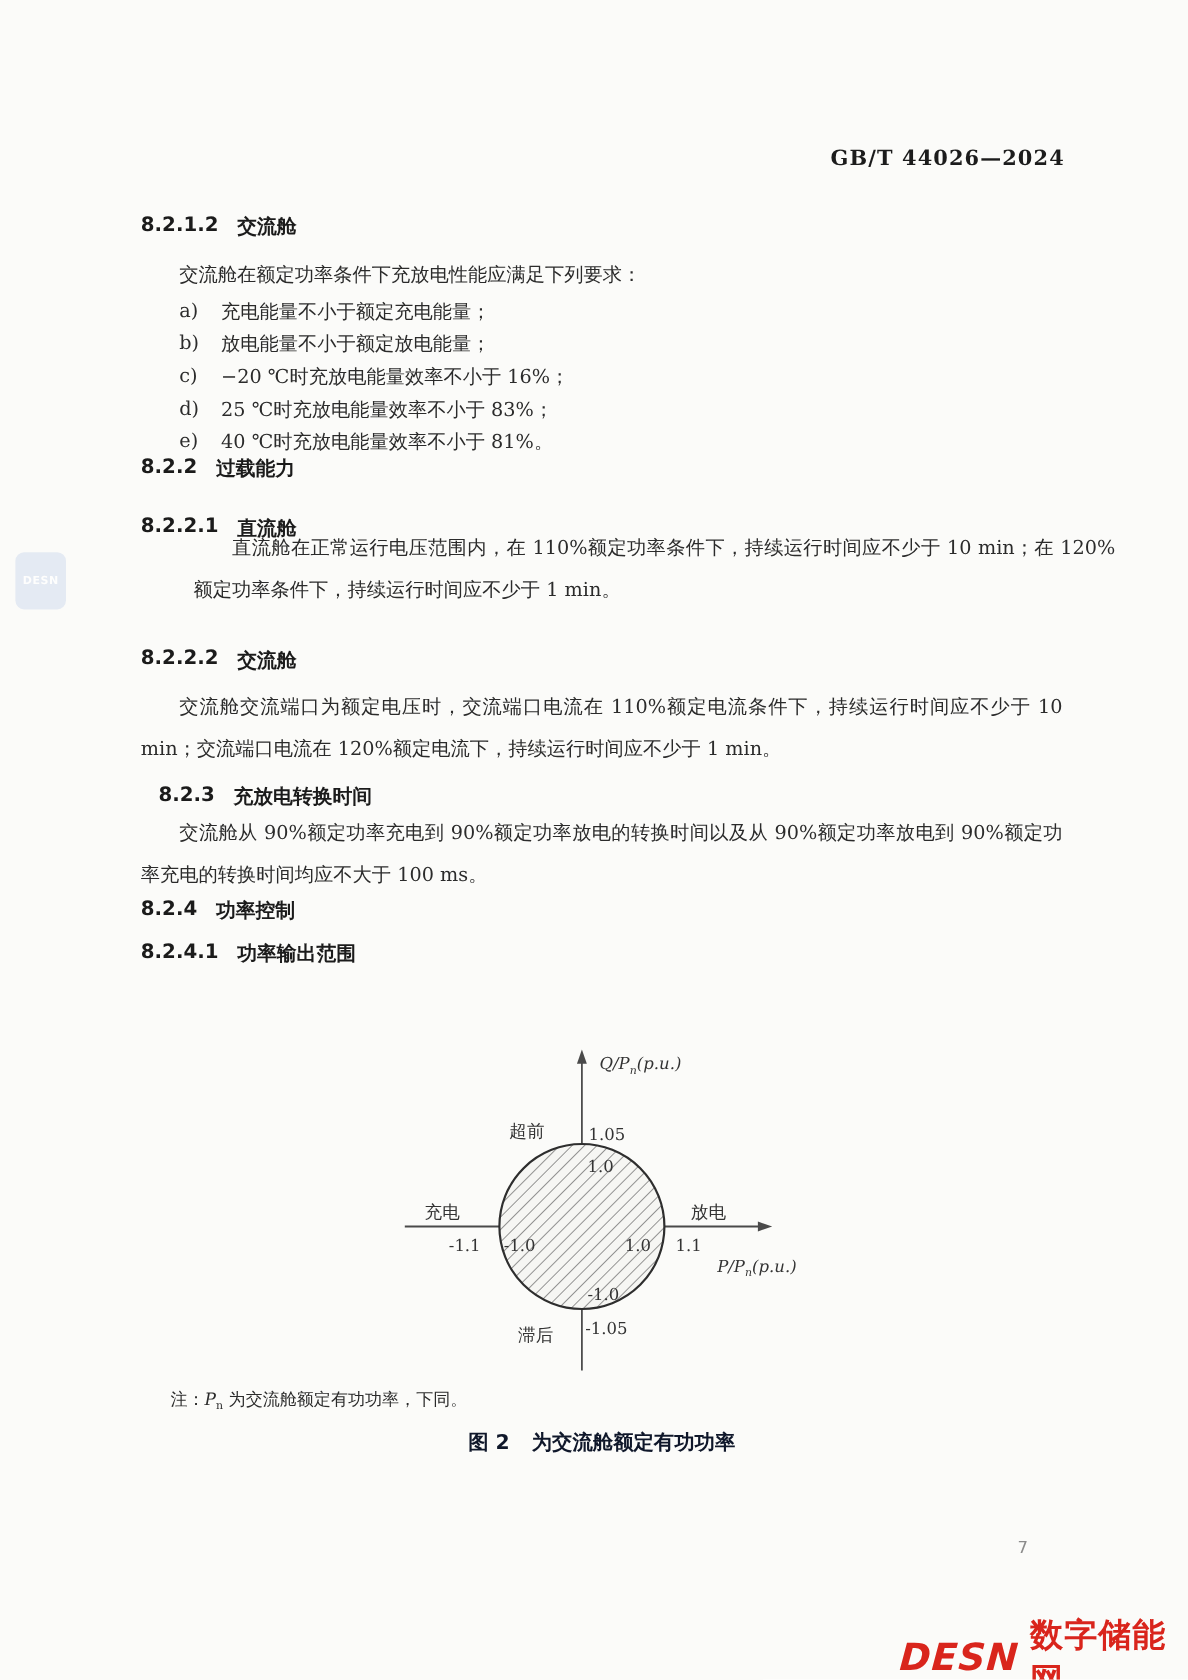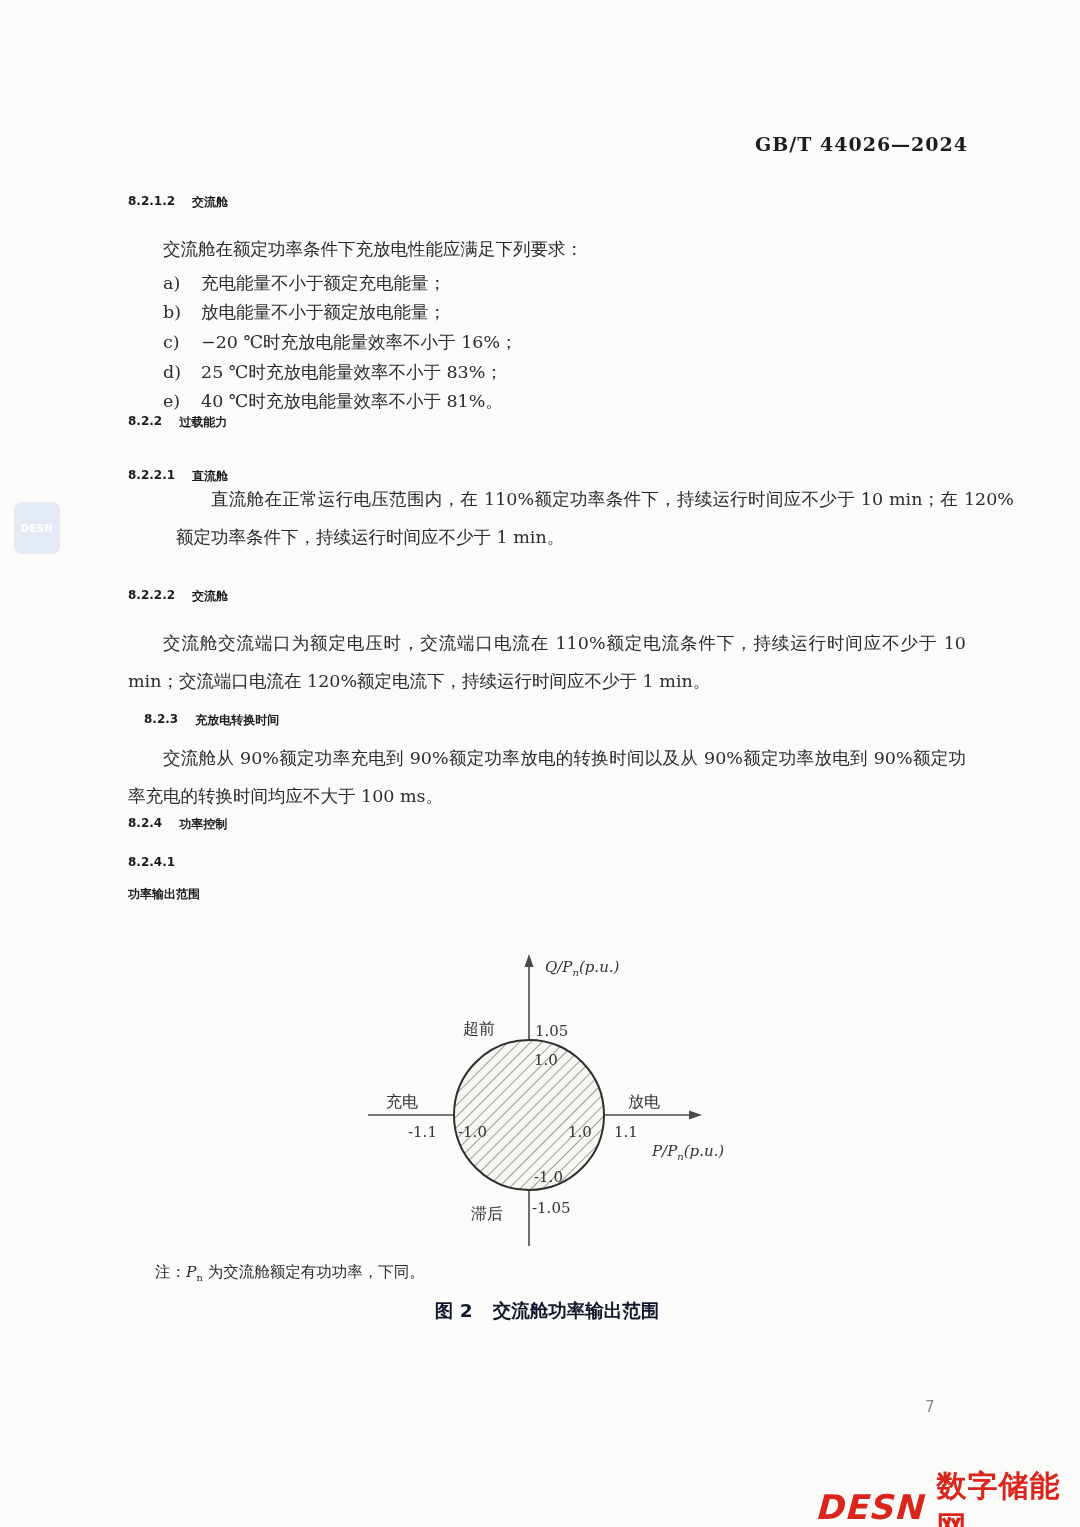--- a/index.html
+++ b/index.html
@@ -10,21 +10,21 @@
     color:#2b2b2b;
   }
   .doc-num{
     position:absolute;top:133px;right:112px;
     font-family:"DejaVu Serif","Liberation Serif",serif;
     font-weight:bold;font-size:19px;letter-spacing:1px;color:#1c1c1c;margin-left:38px;
   }
   .heading{
     position:absolute;left:128px;display:flex;gap:17px;
     font-family:"DejaVu Sans","Liberation Sans",sans-serif;
-    font-weight:bold;font-size:12px;color:#1b1b1b;white-space:nowrap;
+    font-weight:bold;font-size:18px;color:#1b1b1b;white-space:nowrap;
   }
   .intro{position:absolute;left:163px;font-size:17.5px;white-space:nowrap;}
   .req-list{position:absolute;left:163px;top:268px;font-size:17.5px;}
   .req-item{display:flex;height:29.6px;align-items:center;}
   .req-item .marker{width:38px;flex:0 0 38px;}
   .para{
     position:absolute;left:128px;width:838px;
     font-size:17.5px;line-height:38px;text-align:justify;text-indent:2em;
   }
   .fig-wrap{position:absolute;left:330px;top:948px;width:430px;height:305px;}
@@ -131,21 +131,21 @@
     <span>充放电转换时间</span>
   </div>
 
   <div class="para" style="top:739px;">交流舱从 90%额定功率充电到 90%额定功率放电的转换时间以及从 90%额定功率放电到 90%额定功率充电的转换时间均应不大于 100 ms。</div>
 
   <div class="heading" style="top:816px;">
     <span>8.2.4</span>
     <span>功率控制</span>
   </div>
 
-  <div class="heading" style="top:855px;flex-direction:column;">
+  <div class="heading" style="top:855px;">
     <span>8.2.4.1</span>
     <span>功率输出范围</span>
   </div>
 
 
   <div class="fig-wrap">
     <svg width="430" height="305" viewBox="0 0 430 305">
       <defs>
         <pattern id="hatch" patternUnits="userSpaceOnUse" width="8" height="8" patternTransform="rotate(45)">
           <rect width="8" height="8" fill="#f6f6f3"></rect>
@@ -185,21 +185,21 @@
     </svg>
   </div>
 
   <div class="fig-note">
     <span>注：</span><span class="sym">P</span><sub>n</sub>
     <span>为交流舱额定有功功率，下同。</span>
   </div>
 
   <div class="fig-caption">
     <span>图 2</span>
-    <span>交流舱功率输出范围</span>
+    <span>为交流舱额定有功功率</span>
   </div>
 
   <div class="page-num">7</div>
 
   <div class="footer-logo">
     <span class="logo-latin" style="color: rgb(217, 37, 28);">DESN</span>
     <span class="logo-cjk" style="color: rgb(217, 37, 28);">数字储能网</span>
   </div>
 
 </div>

